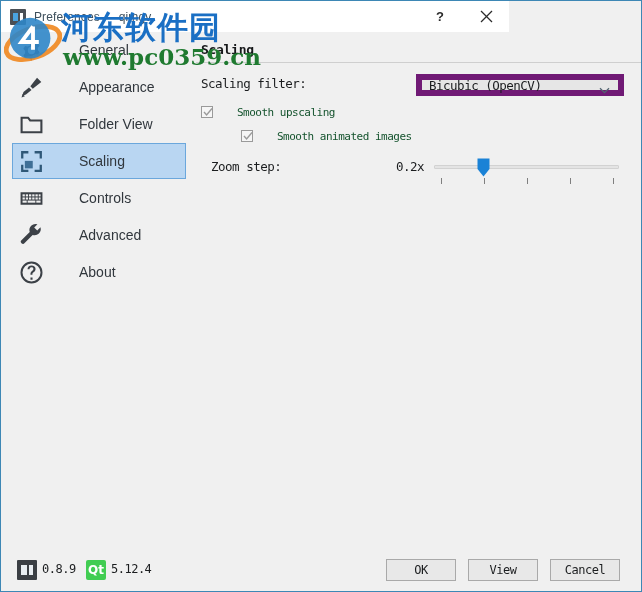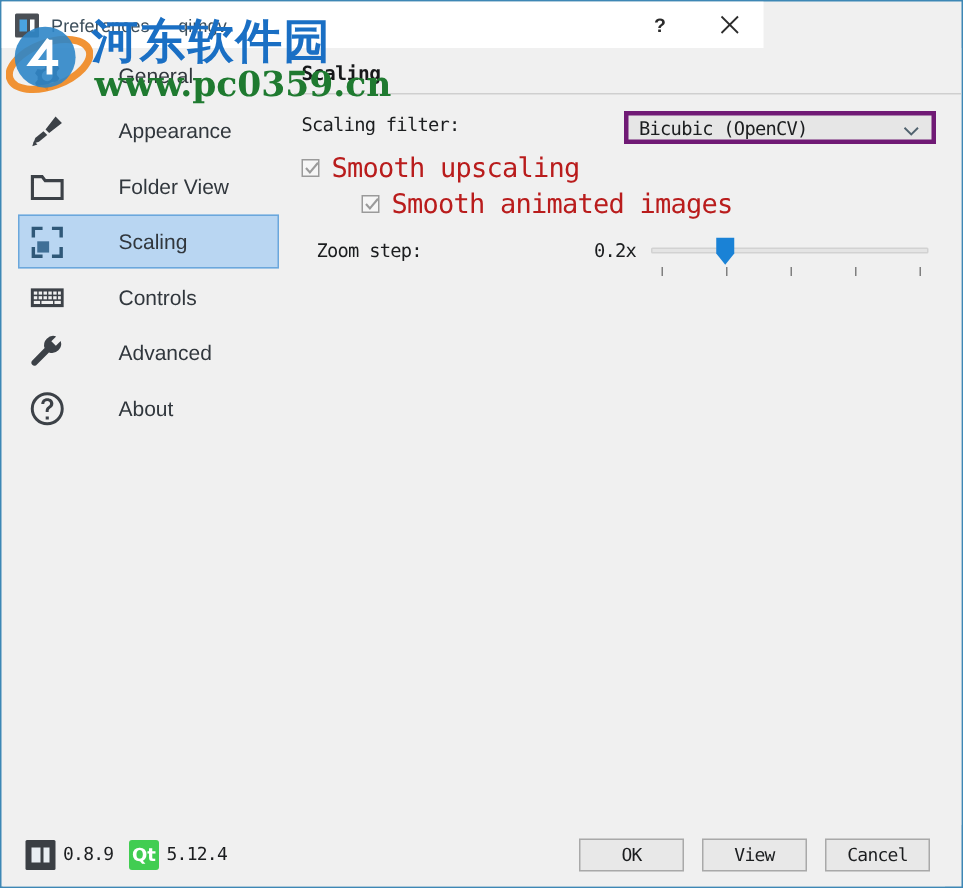--- a/index.html
+++ b/index.html
@@ -193,21 +193,21 @@
     letter-spacing: -0.5px;
     white-space: nowrap;
   }
   .combo {
     position: absolute;
     left: 215px; top: 0px;
     width: 208px;
     height: 22px;
     box-sizing: border-box;
     background: #e6e6e6;
-    border: 3px solid #701a75;
+    border: 6px solid #701a75;
     display: flex;
     align-items: center;
   }
   .combo-text {
     margin-left: 7px;
     font-family: "DejaVu Sans Mono", monospace;
     font-size: 12.5px;
     color: #1b1d1f;
     letter-spacing: -0.5px;
     white-space: nowrap;
@@ -230,24 +230,24 @@
   .checkbox {
     width: 12px; height: 12px;
     box-sizing: border-box;
     border: 1px solid #9a9a9a;
     background: #f6f6f6;
     position: relative;
     flex: none;
   }
   .checkbox svg { position: absolute; left: 0px; top: -1px; }
   .check-label {
-    margin-left: 8px;
-    font-family: "DejaVu Sans Mono", monospace;
-    font-size: 18px;
-    color: #b91c1c;
+    margin-left: 24px;
+    font-family: "DejaVu Sans Mono", monospace;
+    font-size: 11px;
+    color: #14532d;
     letter-spacing: -0.5px;
     white-space: nowrap;
   }
 
   .row-zoom {
     position: absolute;
     left: 5px; top: 124px;
     width: 430px;
     height: 40px;
   }

